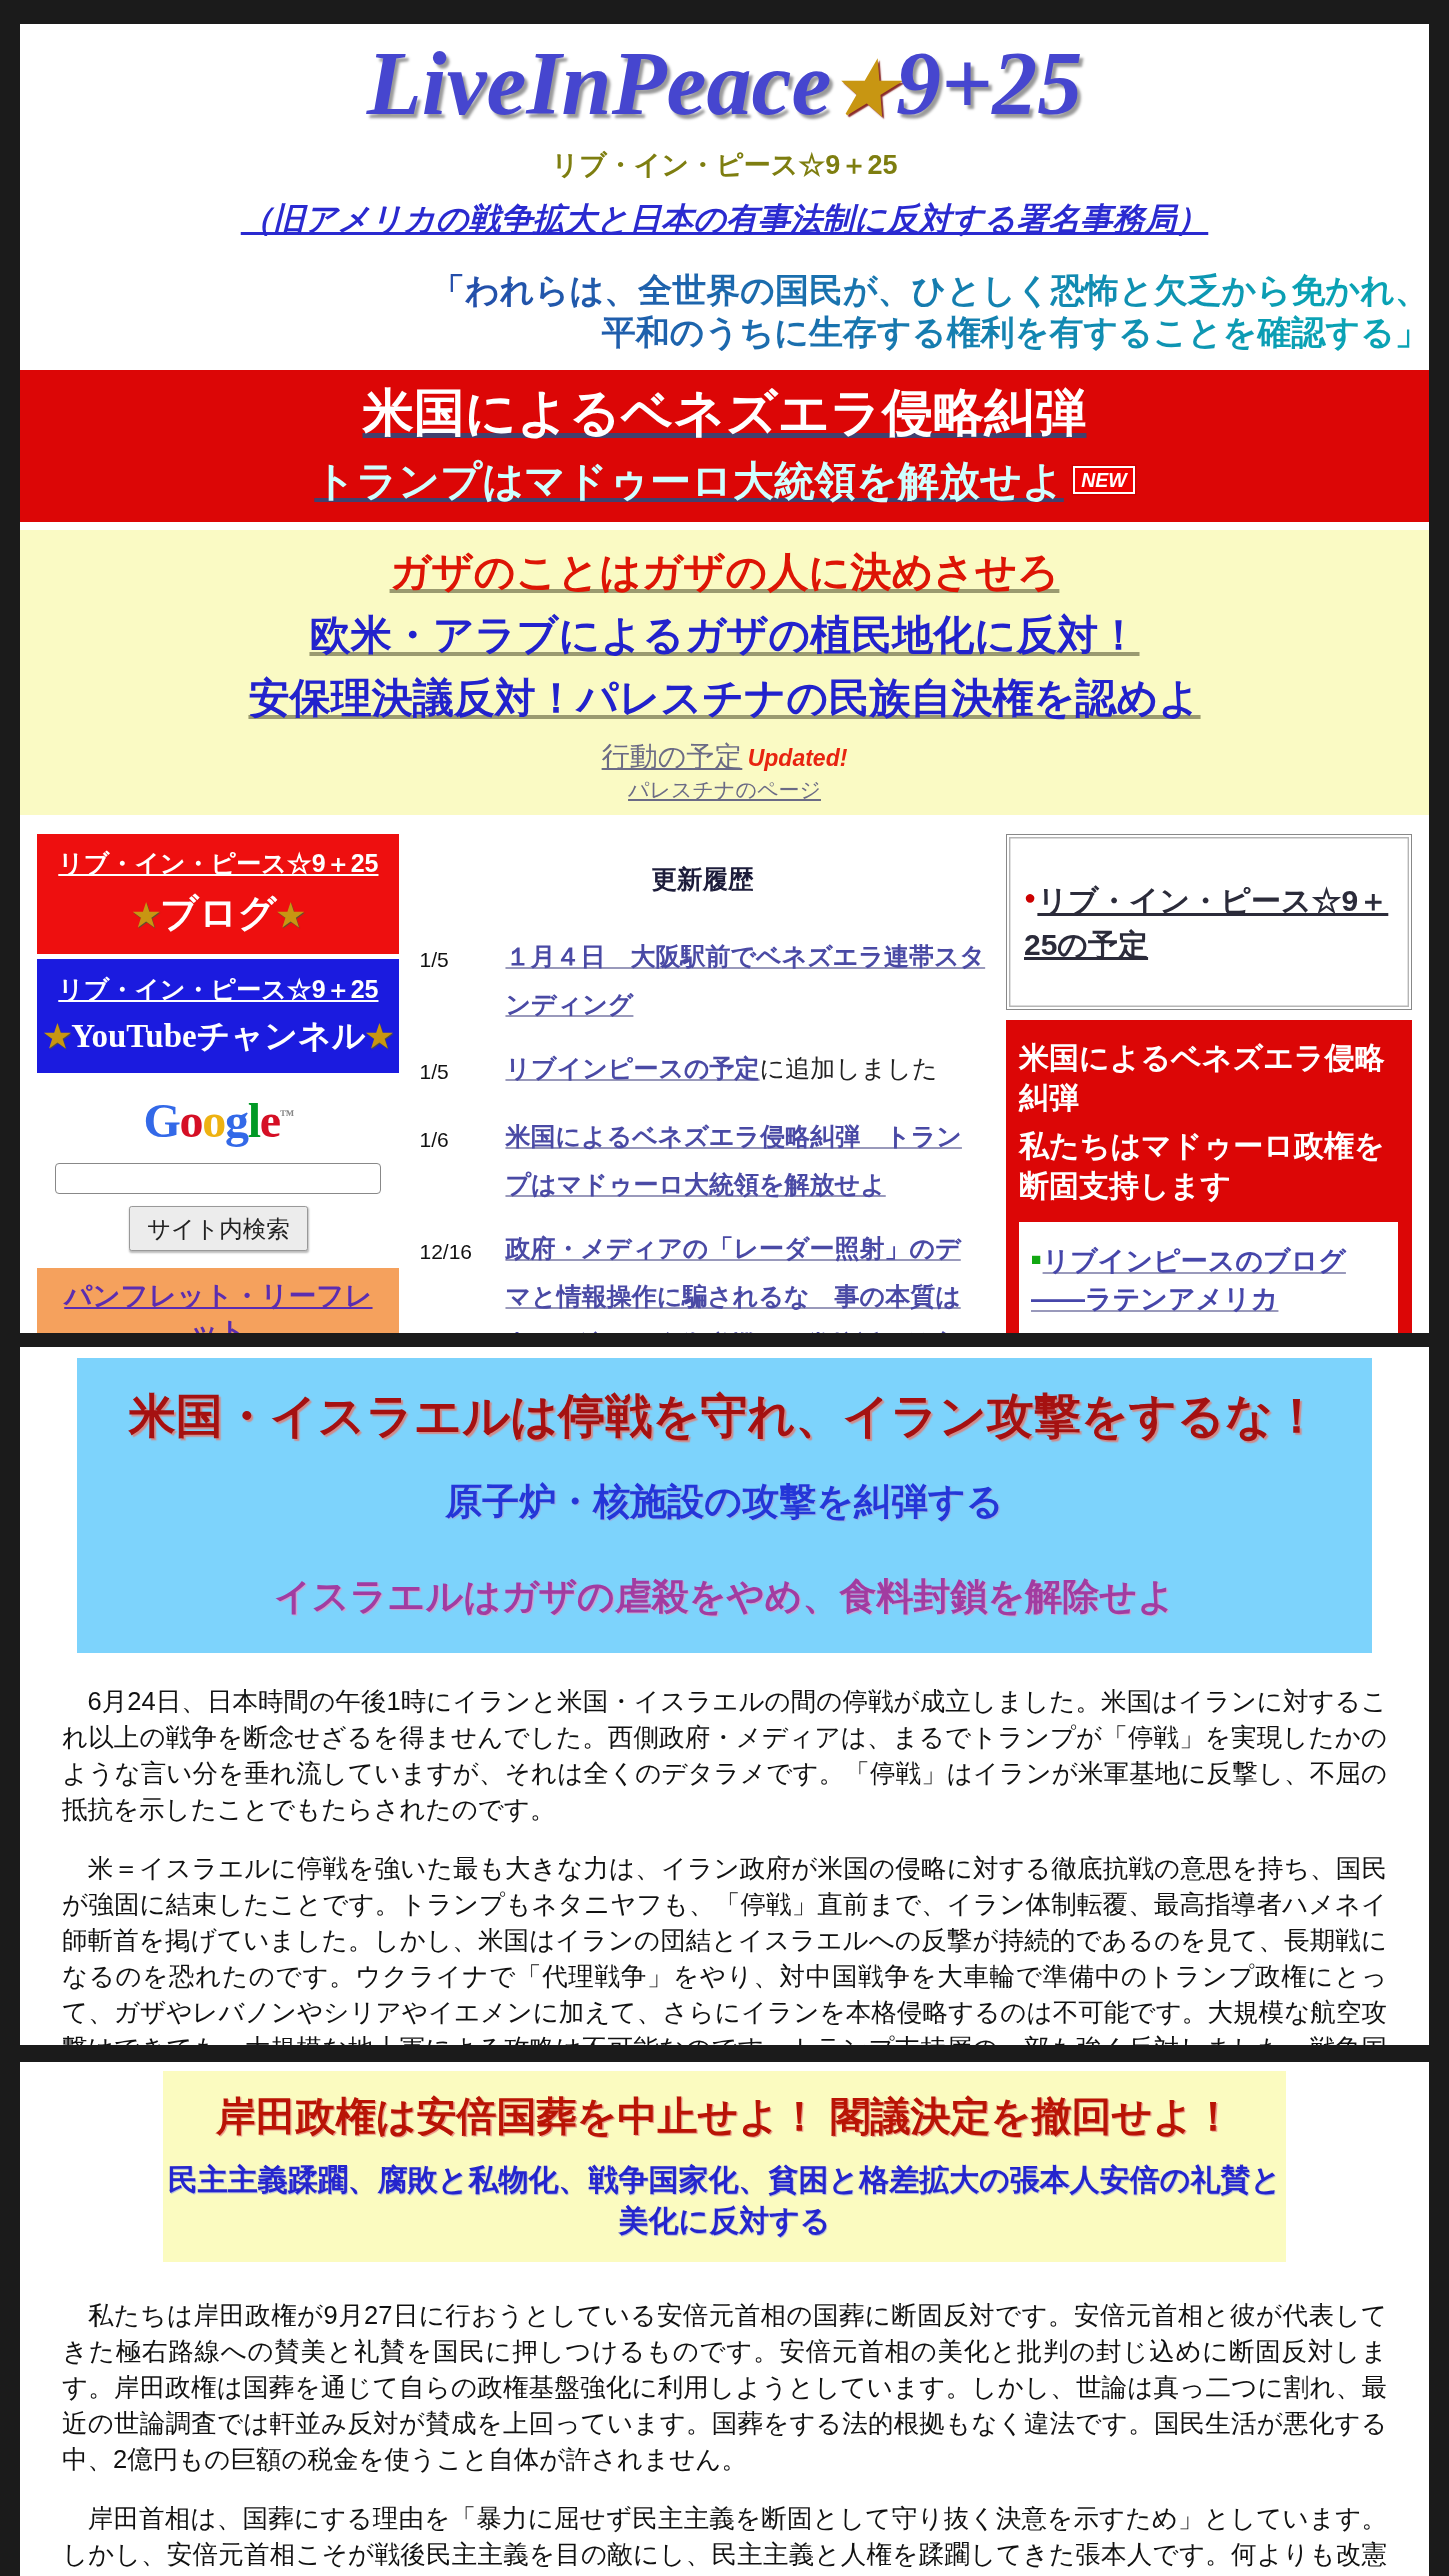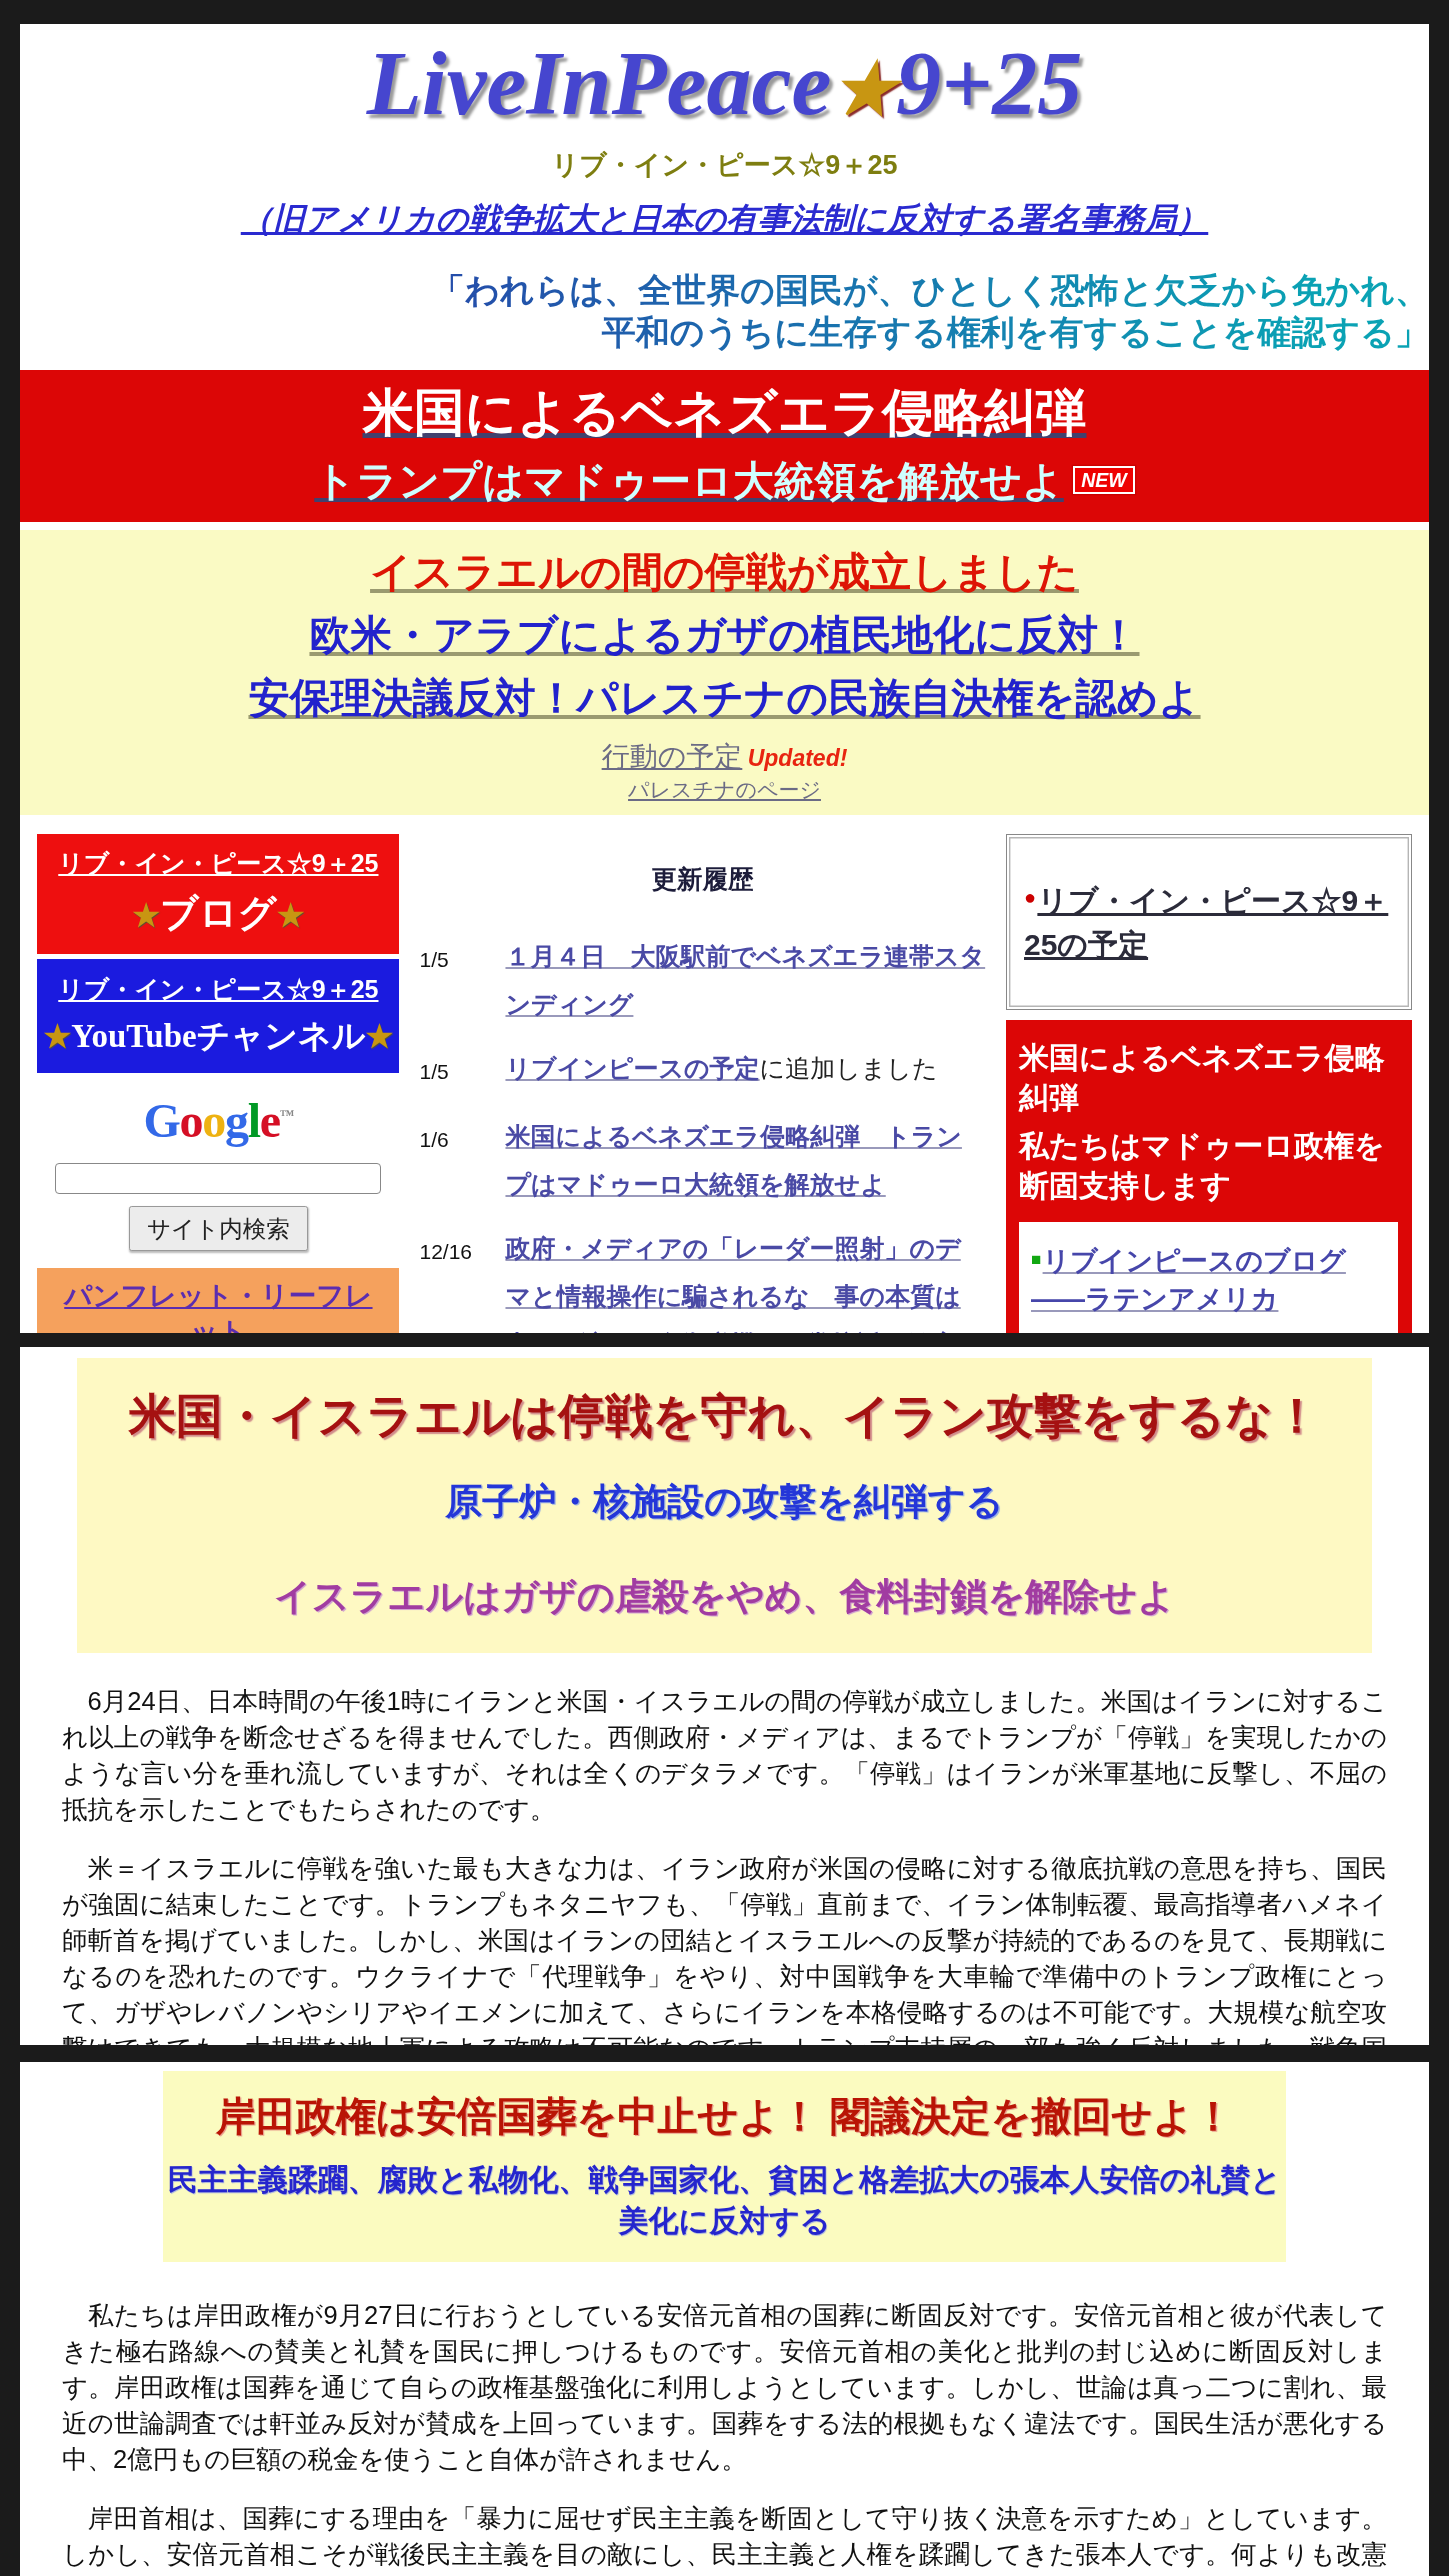--- a/index.html
+++ b/index.html
@@ -84,21 +84,21 @@
   .rs-red{background:#dc0606;margin-top:10.7px;padding:17.4px 13.4px 16px;height:470px;}
   .rs-title{color:#fff;font-size:30px;font-weight:bold;line-height:40px;}
   .rs-title2{color:#fff;font-size:30px;font-weight:bold;line-height:40px;margin-top:8px;}
   .rs-white{background:#fff;margin-top:16px;padding:19px 12px;height:309px;}
   .rs-item{font-size:27px;line-height:38px;margin-bottom:21.5px;}
   .rs-item.big-gap{margin-bottom:52px;}
   .rs-sq{color:#12a812;font-size:17px;vertical-align:5.4px;margin-right:1.3px;}
   .rs-item a{color:#4646aa;font-weight:bold;text-decoration:underline;text-decoration-color:#9999bb;}
 
   
-  .green-banner{margin:10.7px auto 0;width:1295px;background:#fef9c3;text-align:center;padding:27px 0 31px;}
+  .green-banner{margin:10.7px auto 0;width:1295px;background:#7dd3fc;text-align:center;padding:27px 0 31px;}
   .gb1{color:#a51111;font-size:47px;font-weight:bold;text-shadow:2px 2px 1.3px #d08a8a;}
   .gb2{color:#2436d8;font-size:37px;font-weight:bold;margin-top:29.5px;text-shadow:1.3px 1.3px 0.7px #9ab0e0;}
   .gb3{color:#a13ca1;font-size:37px;font-weight:bold;margin-top:45px;text-shadow:1.3px 1.3px 0.7px #cfa0cf;}
   .body-text{margin:29.5px 42px 0;font-size:25.5px;line-height:36px;text-align:justify;color:#111;}
   .body-text p{margin:0 0 23px 0;}
 
   
   .yellow3{margin:9.4px auto 0;width:1123px;background:#fbfbc0;text-align:center;padding:17.4px 0 20px;}
   .y3a{color:#b91405;font-size:40px;font-weight:bold;text-shadow:1.3px 1.3px 0.7px #e89a8a;}
   .y3b{color:#2525cd;font-size:30px;font-weight:bold;margin-top:16px;text-shadow:0.7px 0.7px 0.7px #aab4dd;text-align:center;}
@@ -121,21 +121,21 @@
     <div>「われらは、全世界の国民が、ひとしく恐怖と欠乏から免かれ、</div>
     <div>平和のうちに生存する権利を有することを確認する」</div>
   </div>
 
   <div class="red-banner">
     <div class="rb1"><a class="rb1">米国によるベネズエラ侵略糾弾</a></div>
     <div class="rb2"><a class="u" style="color:#cfffff">トランプはマドゥーロ大統領を解放せよ</a><span class="new-badge">NEW</span></div>
   </div>
 
   <div class="yellow-banner">
-    <div class="yb1"><a class="yb1">イスラエルの間の停戦が成立しました</a></div>
+    <div class="yb1"><a class="yb1">ガザのことはガザの人に決めさせろ</a></div>
     <div class="yb2"><a class="yb2" style="margin-top:0">欧米・アラブによるガザの植民地化に反対！</a></div>
     <div class="yb2"><a class="yb2" style="margin-top:0">安保理決議反対！パレスチナの民族自決権を認めよ</a></div>
     <div class="sched-row">
       <a>行動の予定</a><span class="updated">Updated!</span>
     </div>
     <div class="pales-row">
       <a>パレスチナのページ</a>
     </div>
   </div>
 

